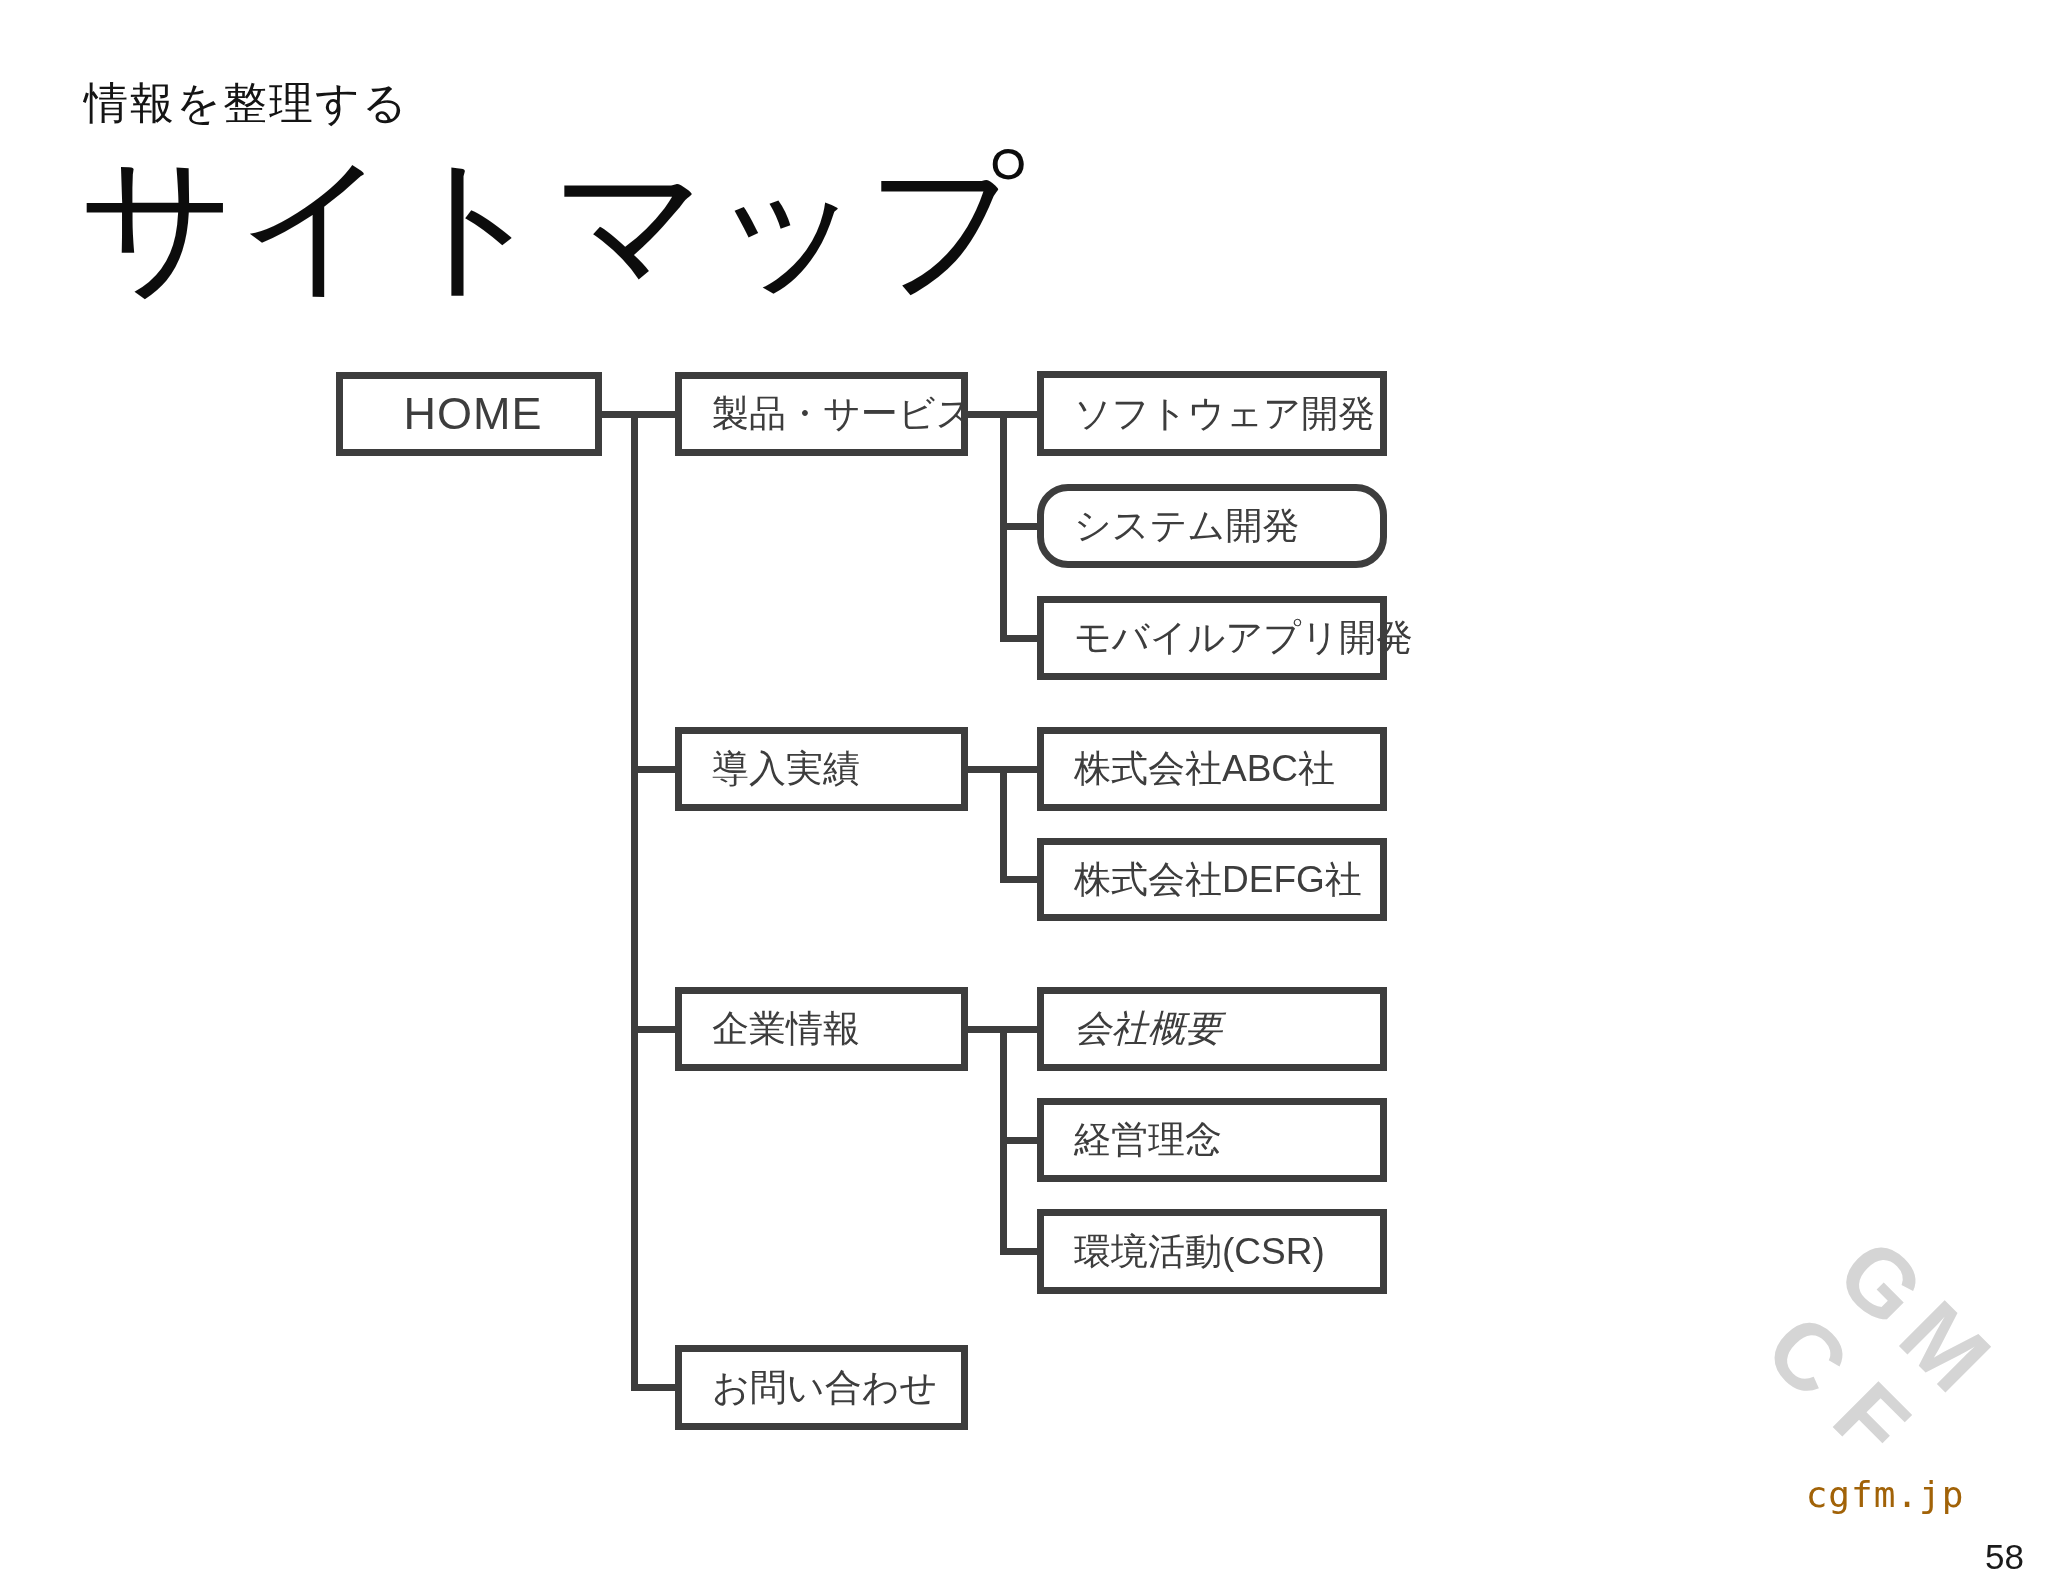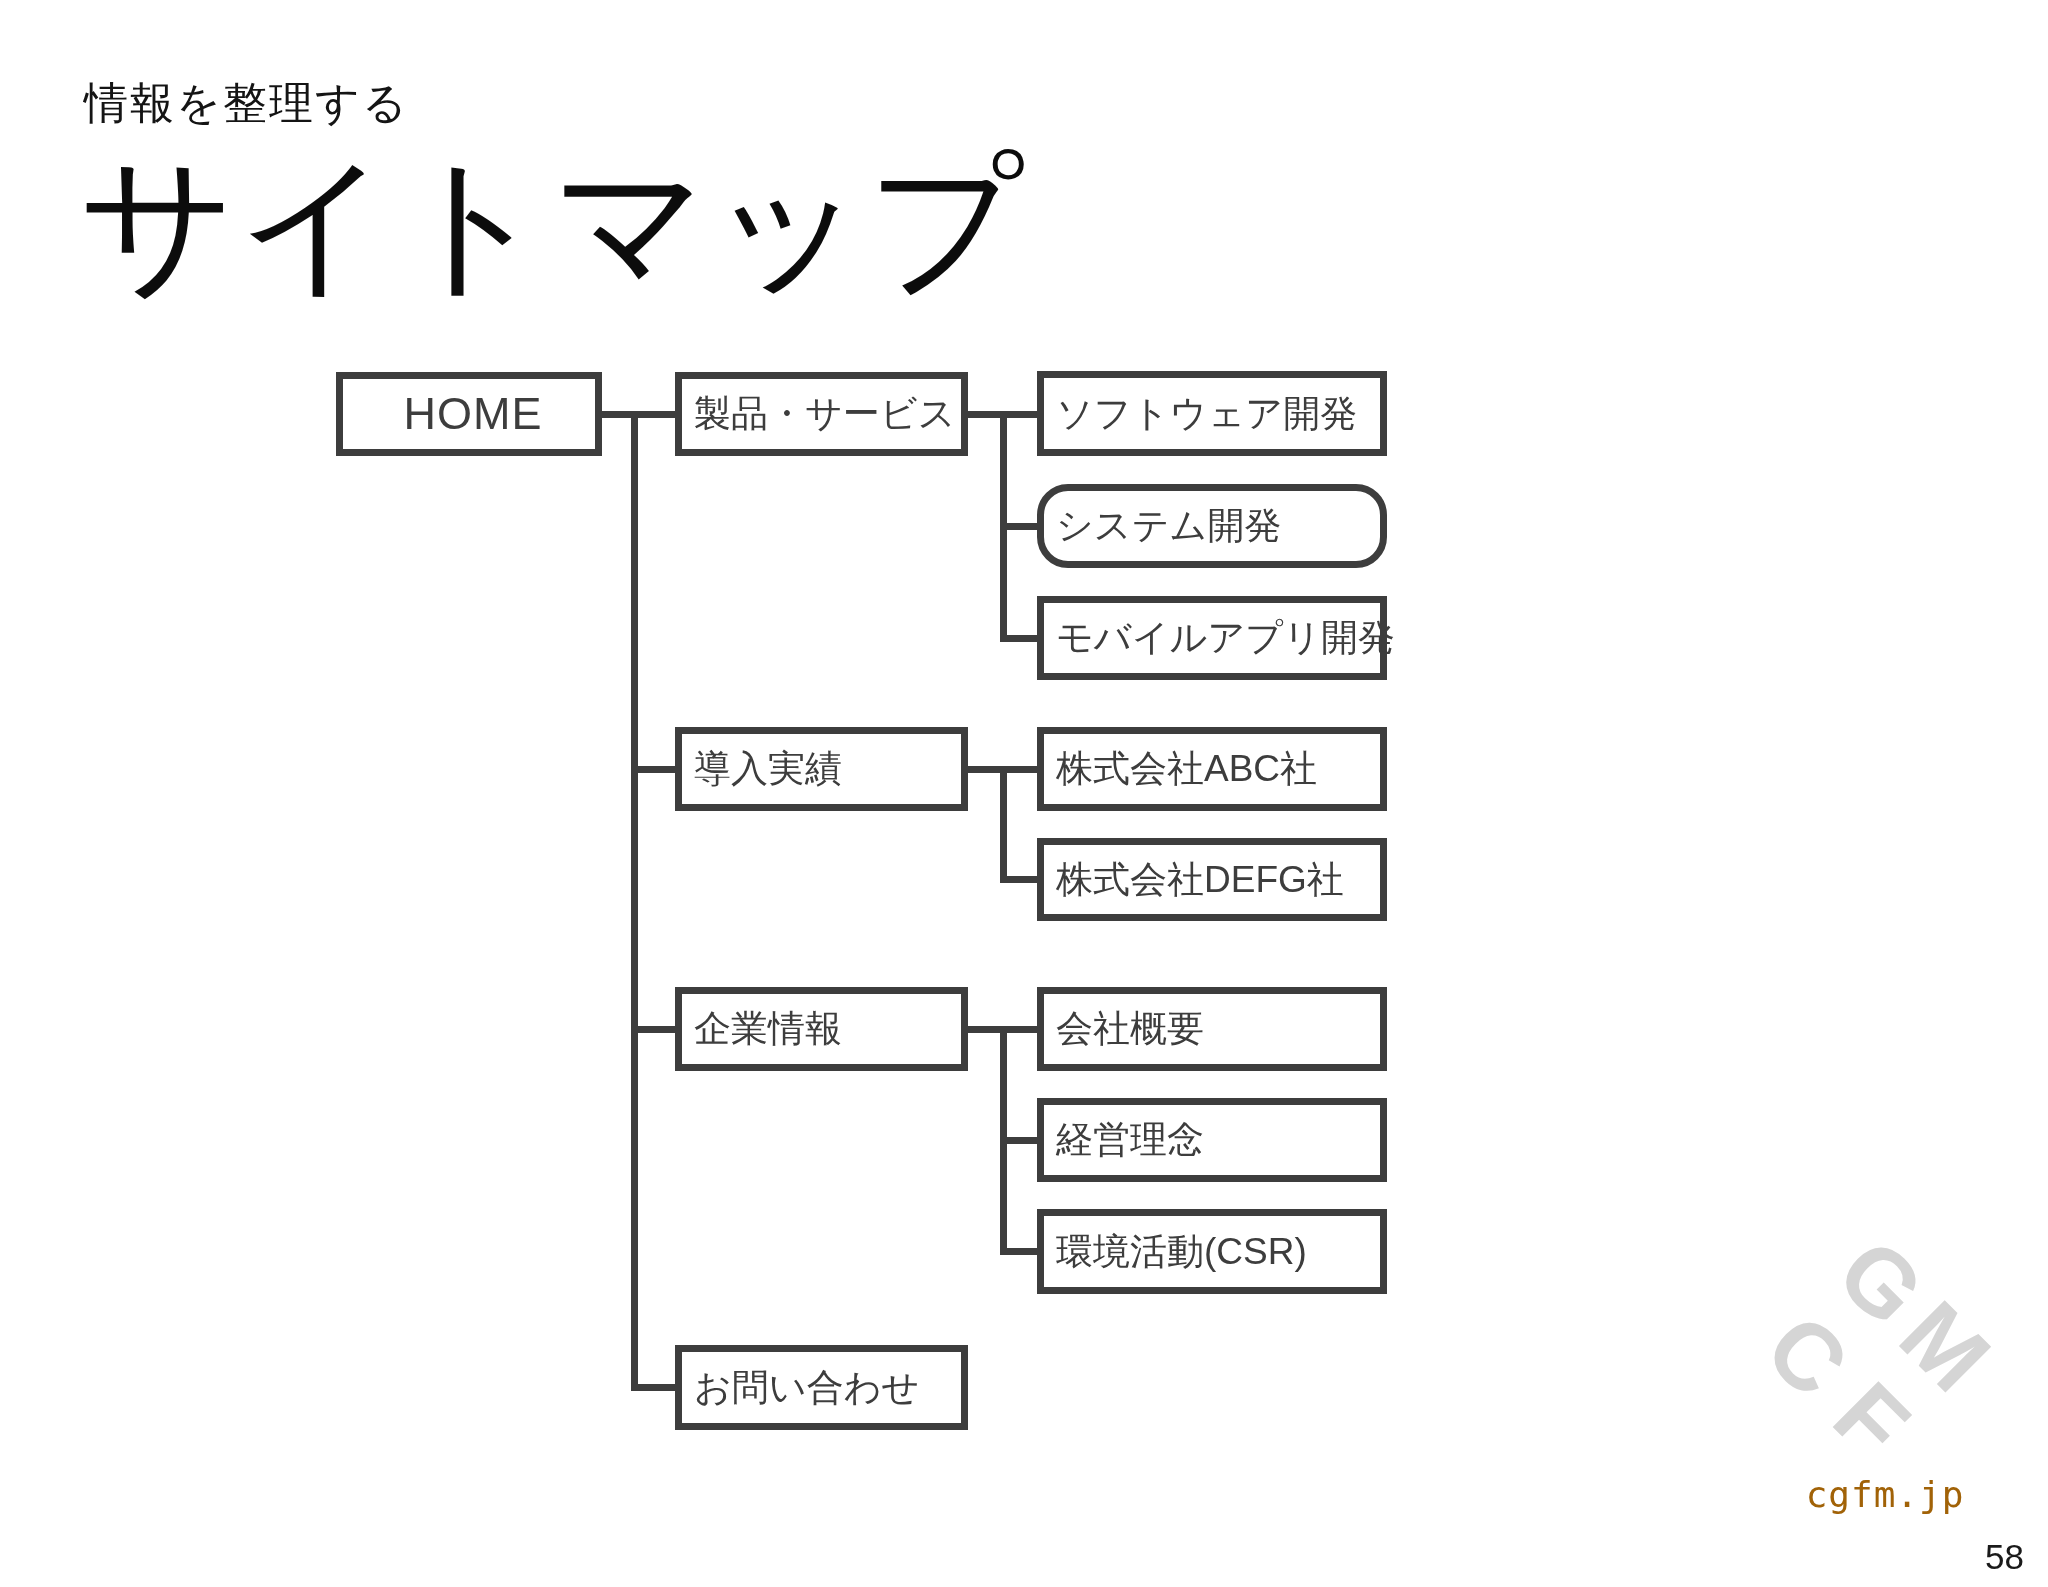--- a/index.html
+++ b/index.html
@@ -21,21 +21,21 @@
     font-weight:500;color:#0c0c0c;white-space:nowrap;
   }
   
   .node{
     position:absolute;
     box-sizing:border-box;
     background:#ffffff;
     border:7px solid #3d3d3d;
     display:flex;align-items:center;
     font-size:37px;font-weight:500;color:#3d3d3d;
-    padding-left:12px;white-space:nowrap;
+    padding-left:30px;white-space:nowrap;
   }
   .node.center{justify-content:center;padding-left:8px;font-size:45px;letter-spacing:1px;}
   
   .cline{position:absolute;background:#3d3d3d;}
   
   .logo{position:absolute;left:1765px;top:1222px;width:240px;height:240px;}
   .logo-inner{
     position:absolute;left:50%;top:50%;
     width:172px;height:172px;
     transform:translate(-50%,-50%) rotate(45deg);
@@ -95,21 +95,21 @@
   <div class="node" style="left:675px;top:987px;width:293px;height:84px;">企業情報</div>
   <div class="node" style="left:675px;top:1345px;width:293px;height:85px;">お問い合わせ</div>
 
   <div class="node" style="left:1037px;top:371px;width:350px;height:85px;">ソフトウェア開発</div>
   <div class="node" style="left:1037px;top:484px;width:350px;height:84px;border-radius:31px;">システム開発</div>
   <div class="node" style="left:1037px;top:596px;width:350px;height:84px;">モバイルアプリ開発</div>
 
   <div class="node" style="left:1037px;top:727px;width:350px;height:84px;">株式会社ABC社</div>
   <div class="node" style="left:1037px;top:838px;width:350px;height:83px;">株式会社DEFG社</div>
 
-  <div class="node" style="left:1037px;top:987px;width:350px;height:84px;">会社概要</div>
+  <div class="node" style="left:1037px;top:987px;width:350px;height:84px;font-style:italic;">会社概要</div>
   <div class="node" style="left:1037px;top:1098px;width:350px;height:84px;">経営理念</div>
   <div class="node" style="left:1037px;top:1209px;width:350px;height:85px;">環境活動(CSR)</div>
 
   <div class="logo">
     <div class="logo-inner">
       <div class="logo-cell">G</div>
       <div class="logo-cell">M</div>
       <div class="logo-cell">C</div>
       <div class="logo-cell">F</div>
     </div>

